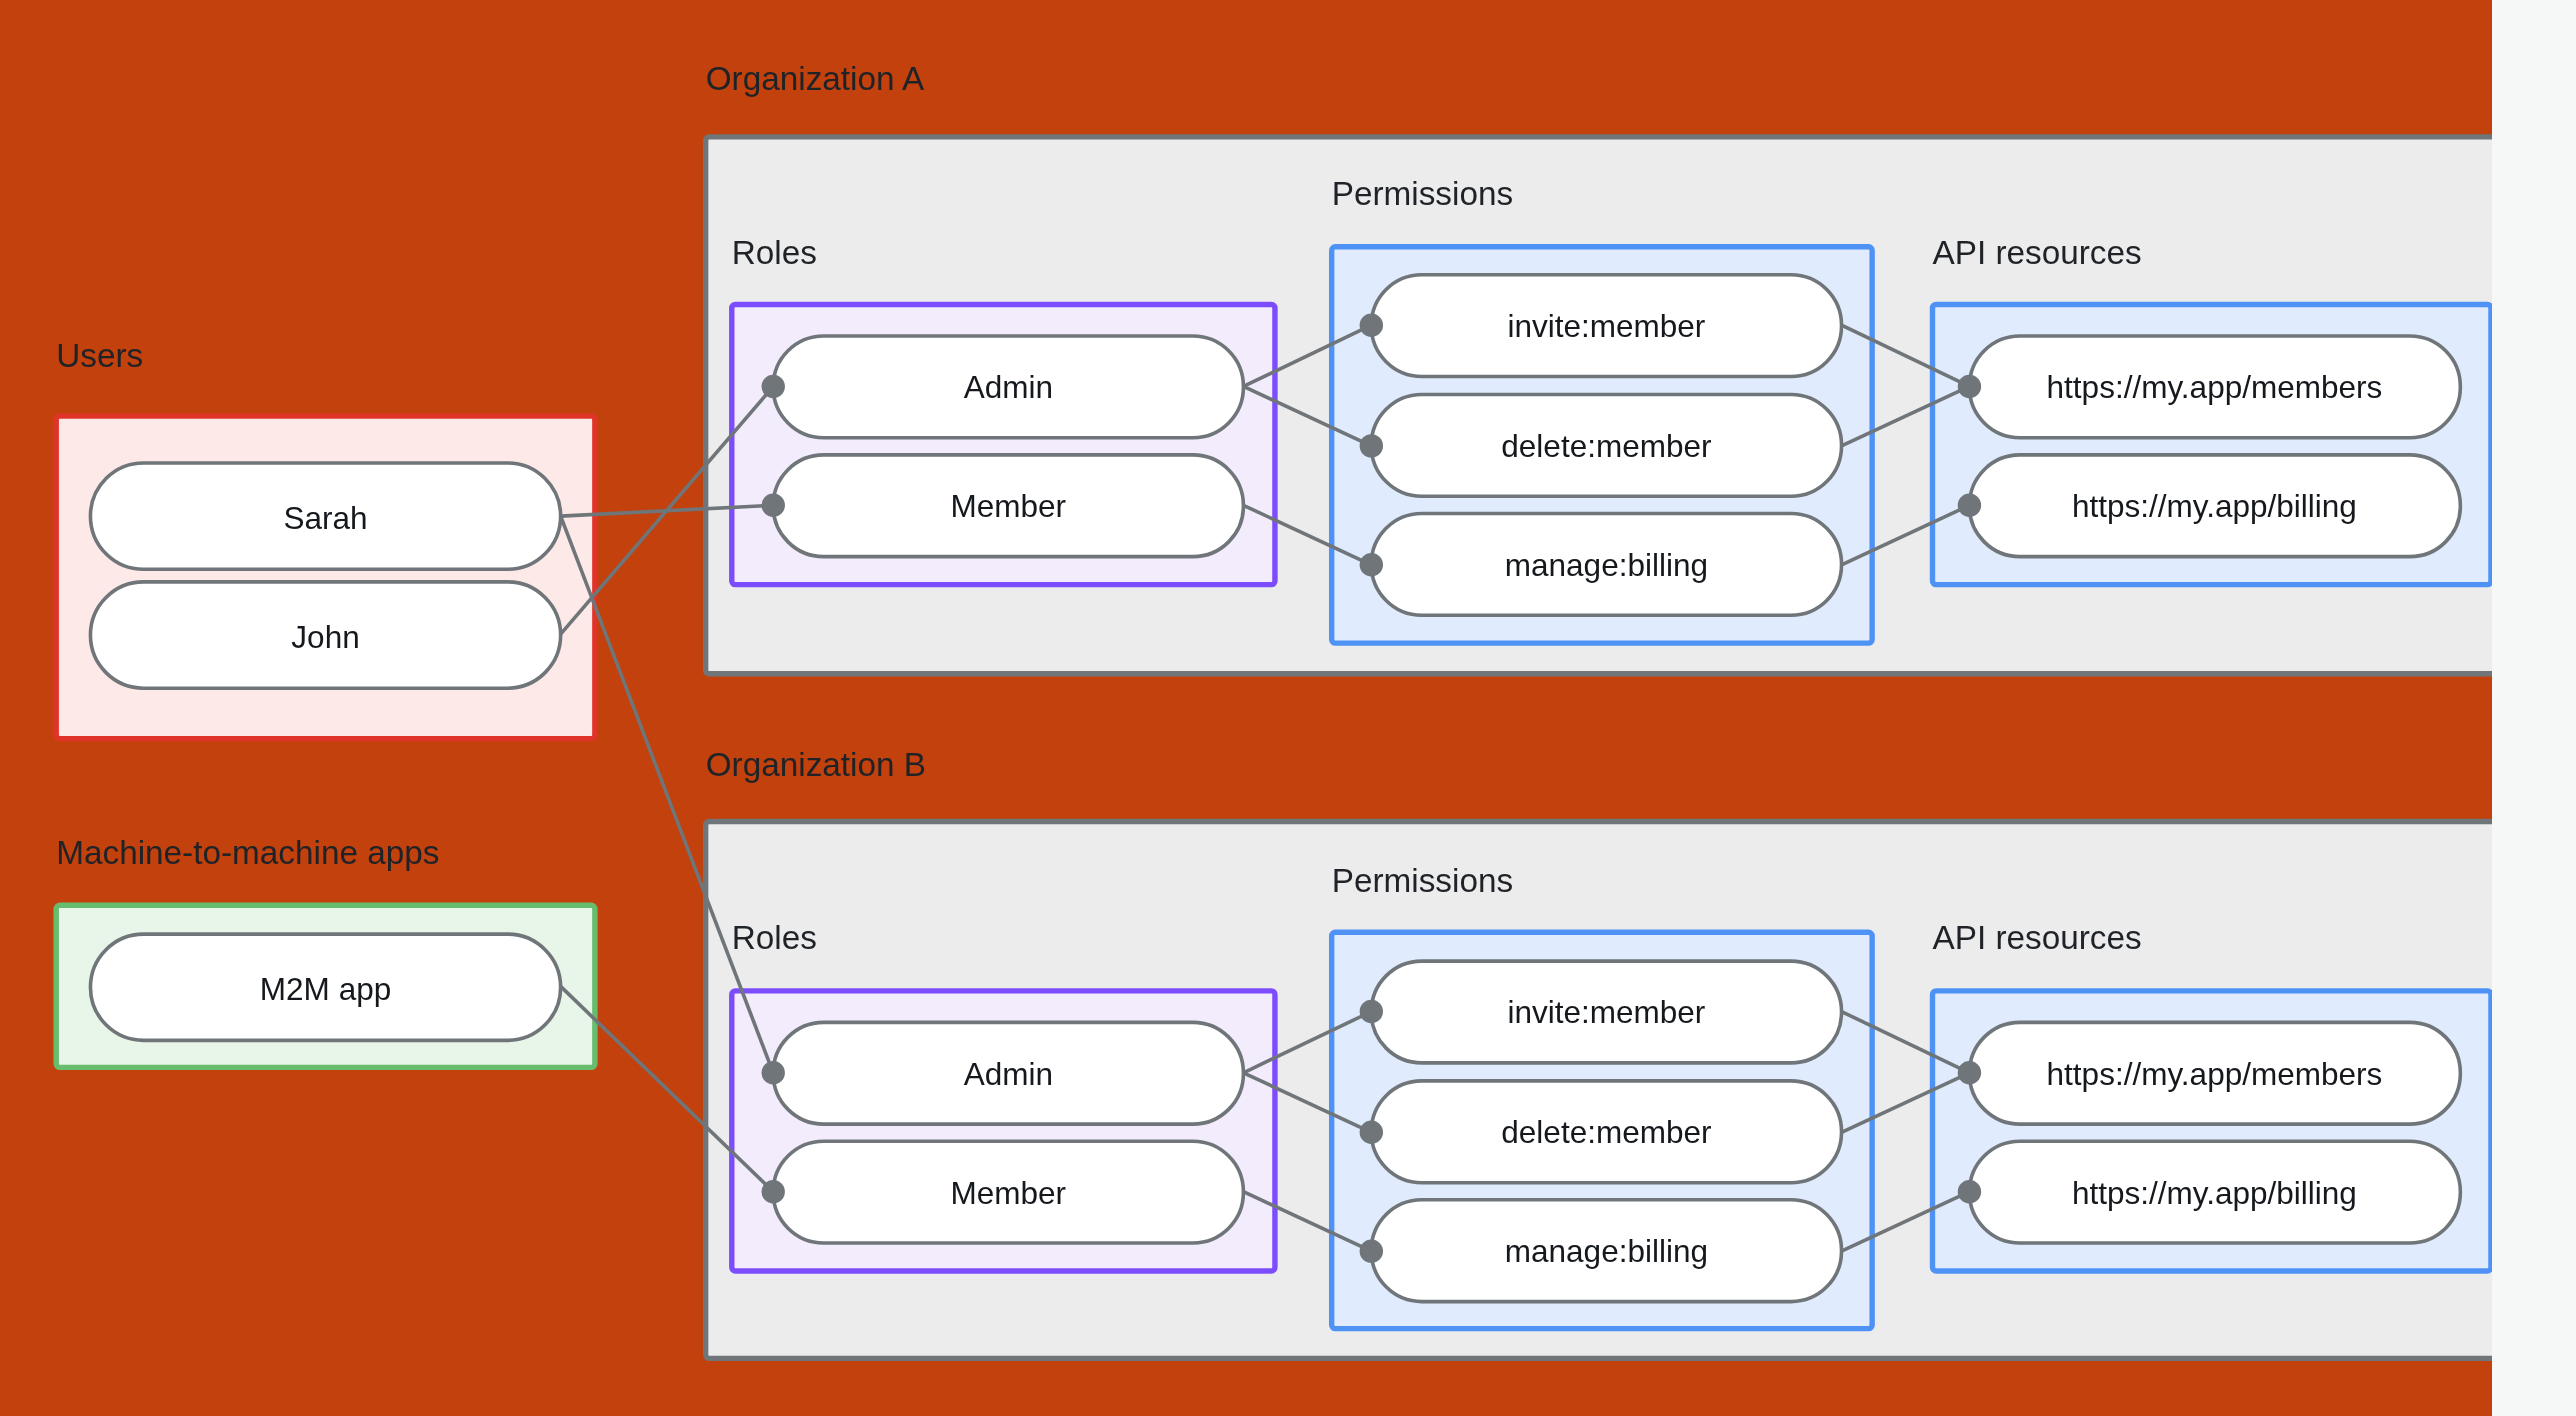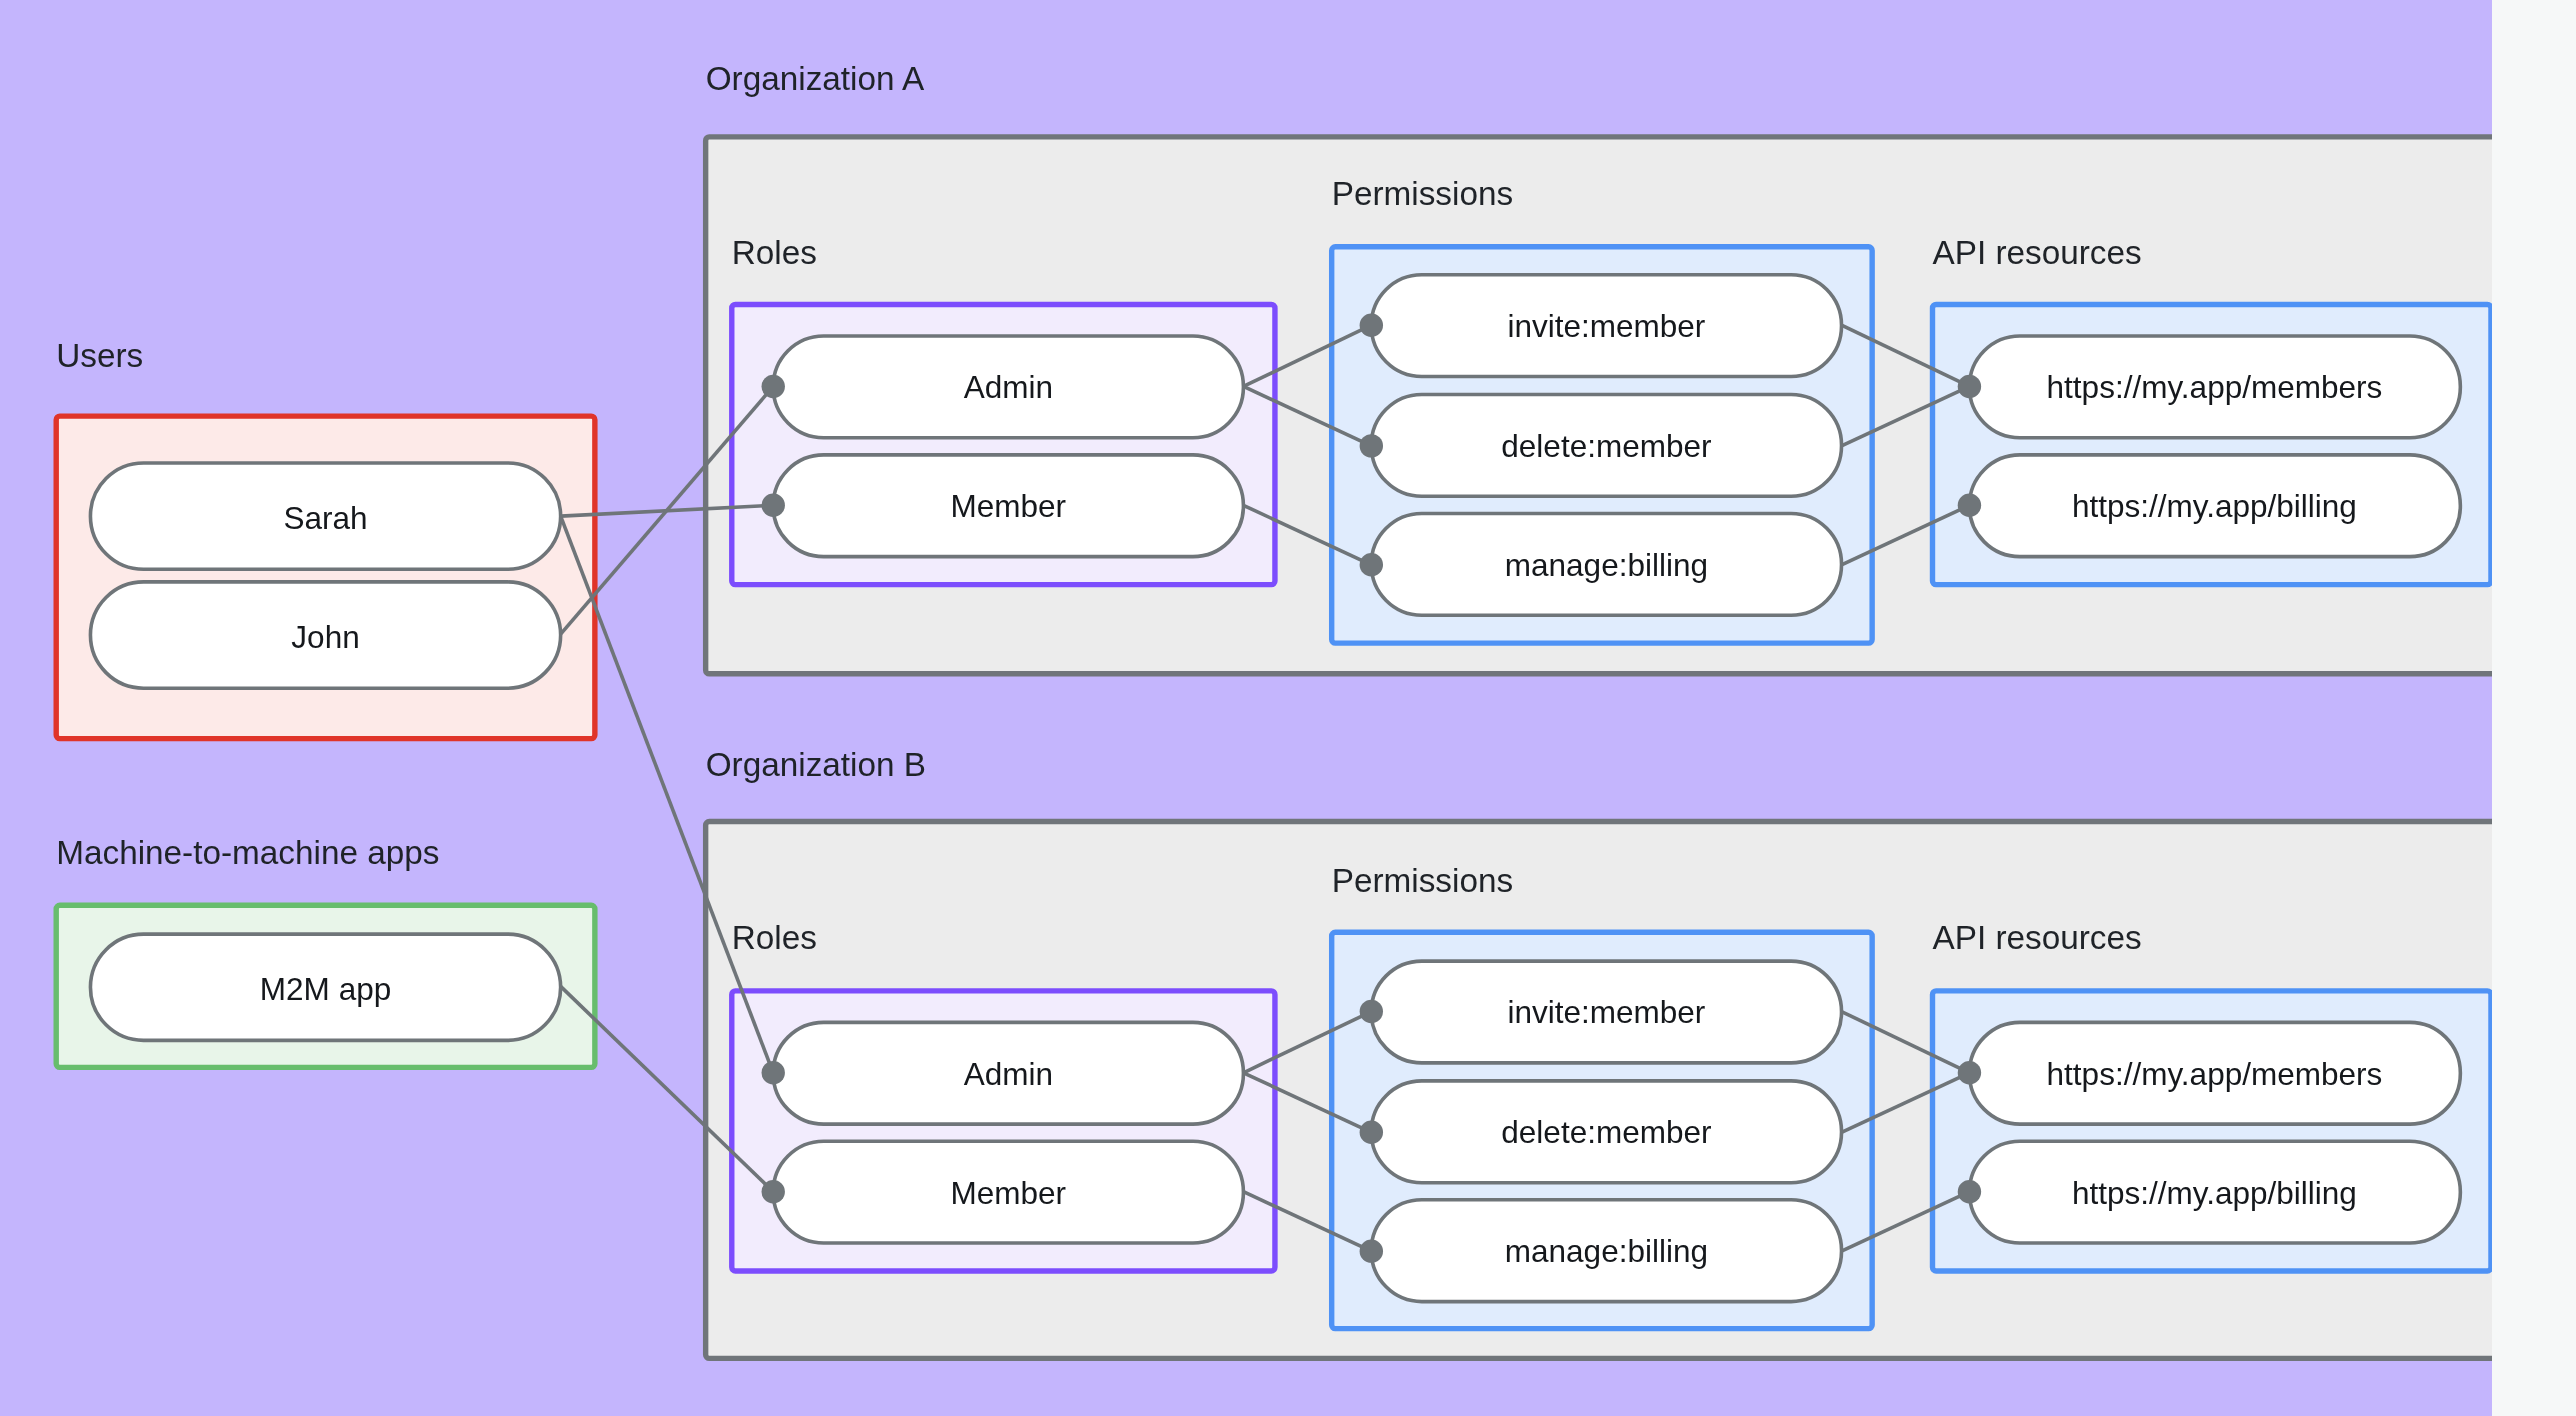--- a/index.html
+++ b/index.html
@@ -7,21 +7,21 @@
     padding: 0;
     background: #f6f8f8;
   }
   body {
     font-family: "Liberation Sans", sans-serif;
   }
   #stage {
     position: relative;
     width: 2492px;
     height: 1416px;
-    background: #c4b5fd;
+    background: #c2410c;
     overflow: hidden;
   }
   svg#diagram {
     position: absolute;
     left: 0;
     top: 0;
     width: 2576px;
     height: 1416px;
   }
   .group-label {

